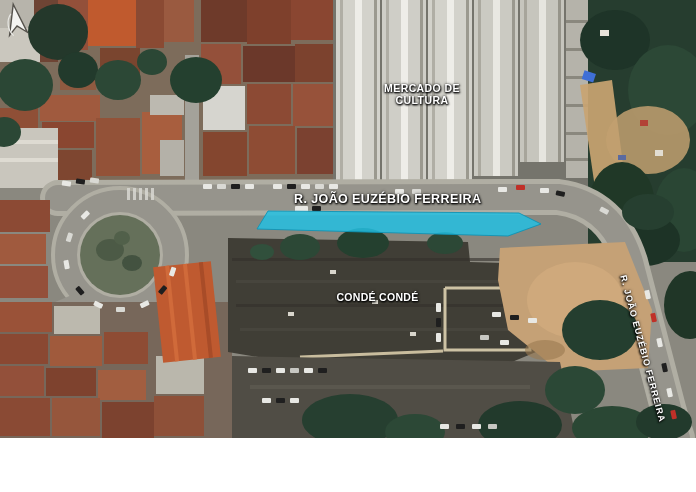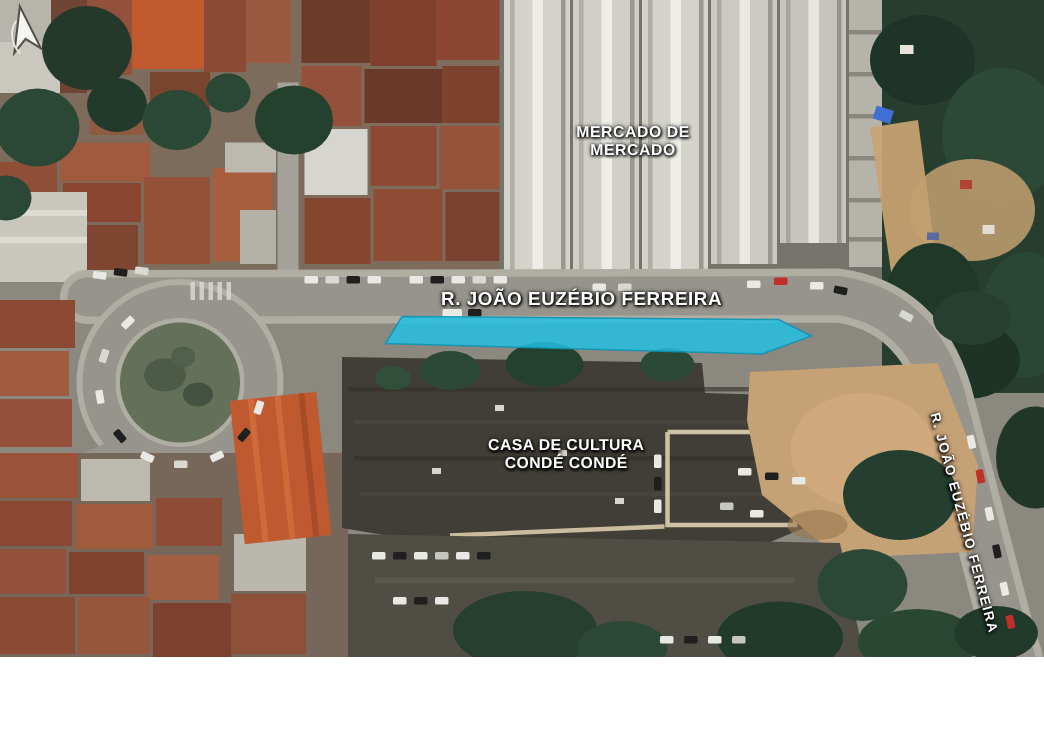--- a/index.html
+++ b/index.html
@@ -291,25 +291,24 @@
 
     <svg class="north" width="32" height="42" viewBox="0 0 32 42">
       <g transform="rotate(-10 16 20)">
         <path d="M16 4 L25 34 L16 26 L7 34 Z" fill="#f4f4f1" stroke="#55524c" stroke-width="1.4"></path>
         <path d="M12 13 C6 19 6 29 11 35" stroke="#e9e9e5" stroke-width="1.2" fill="none"></path>
       </g>
     </svg>
 
     <div class="map-label lbl-mercado">
       <div>MERCADO DE</div>
-      <div>MERCADO</div>
+      <div>CULTURA</div>
     </div>
     <div class="map-label lbl-street-main">R. JOÃO EUZÉBIO FERREIRA</div>
     <div class="map-label lbl-casa">
-      <div>CASA DE CULTURA</div>
       <div>CONDÉ CONDÉ</div>
     </div>
     <div class="map-label lbl-street-diag">R. JOÃO EUZÉBIO FERREIRA</div>
   </div>
 
   <div class="legend">
     
     
     
 

